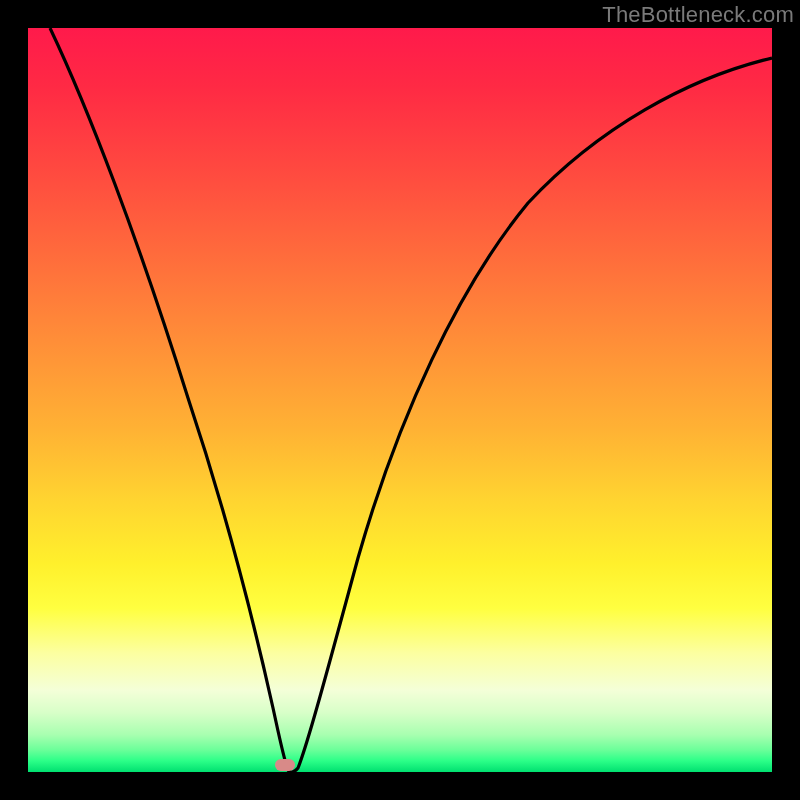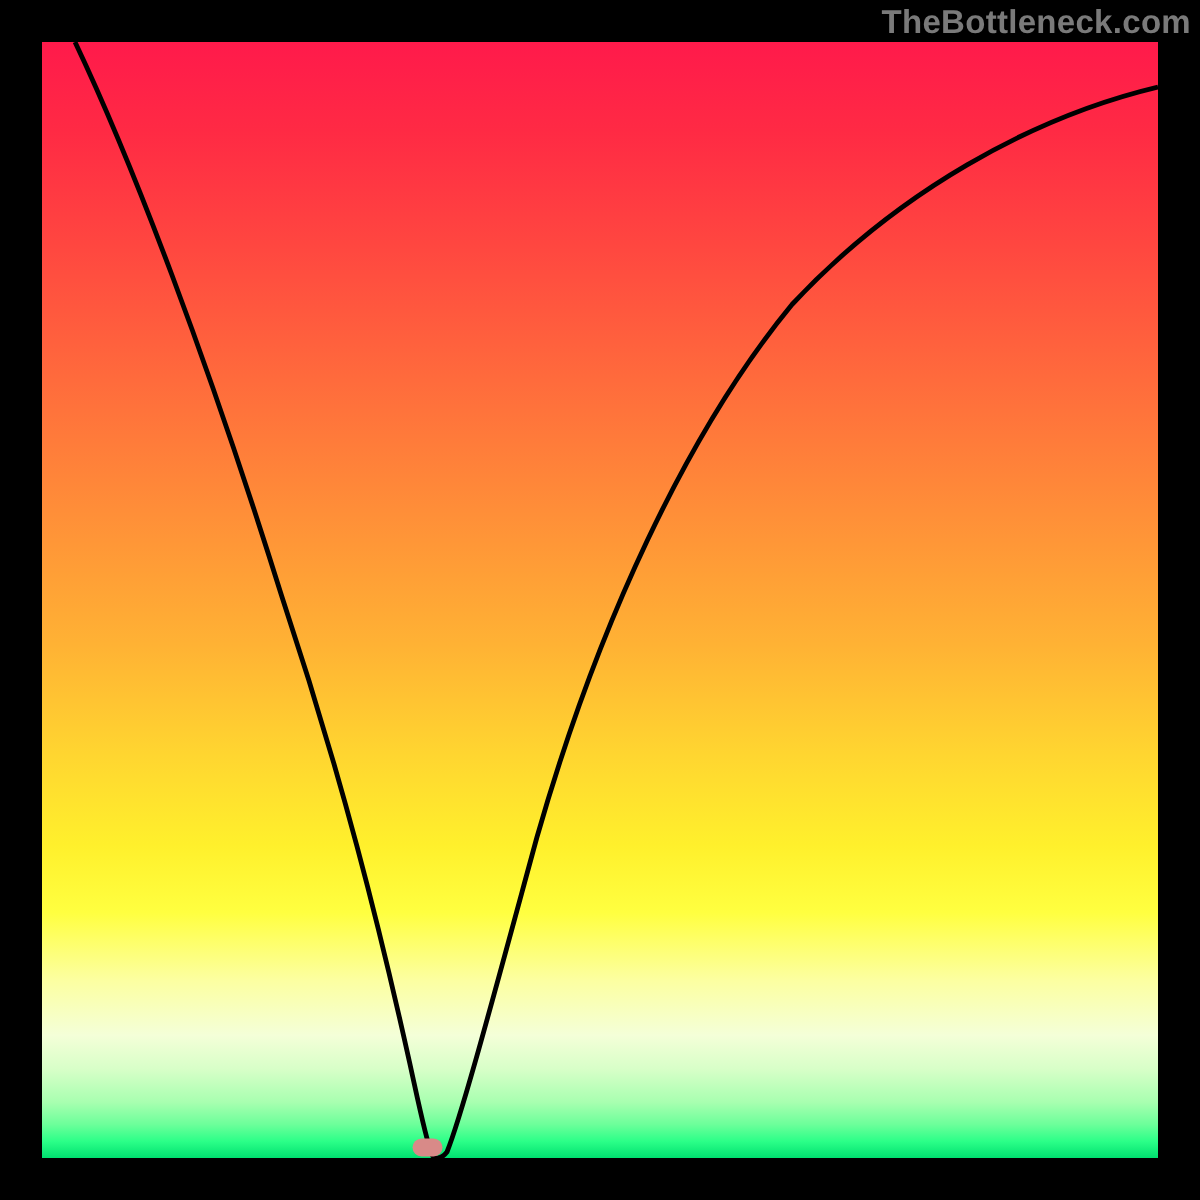--- a/index.html
+++ b/index.html
@@ -47,21 +47,21 @@
     left: 0; top: 0;
     width: 744px;
     height: 744px;
   }
   .watermark {
     position: absolute;
     top: 2px;
     right: 6px;
     color: #7a7a7a;
     font-size: 22px;
-    font-weight: 700;
+    font-weight: 400;
     letter-spacing: 0.2px;
   }
   .marker {
     position: absolute;
     width: 20px;
     height: 12px;
     background: #d88a88;
     border-radius: 6px;
   }
 </style>

